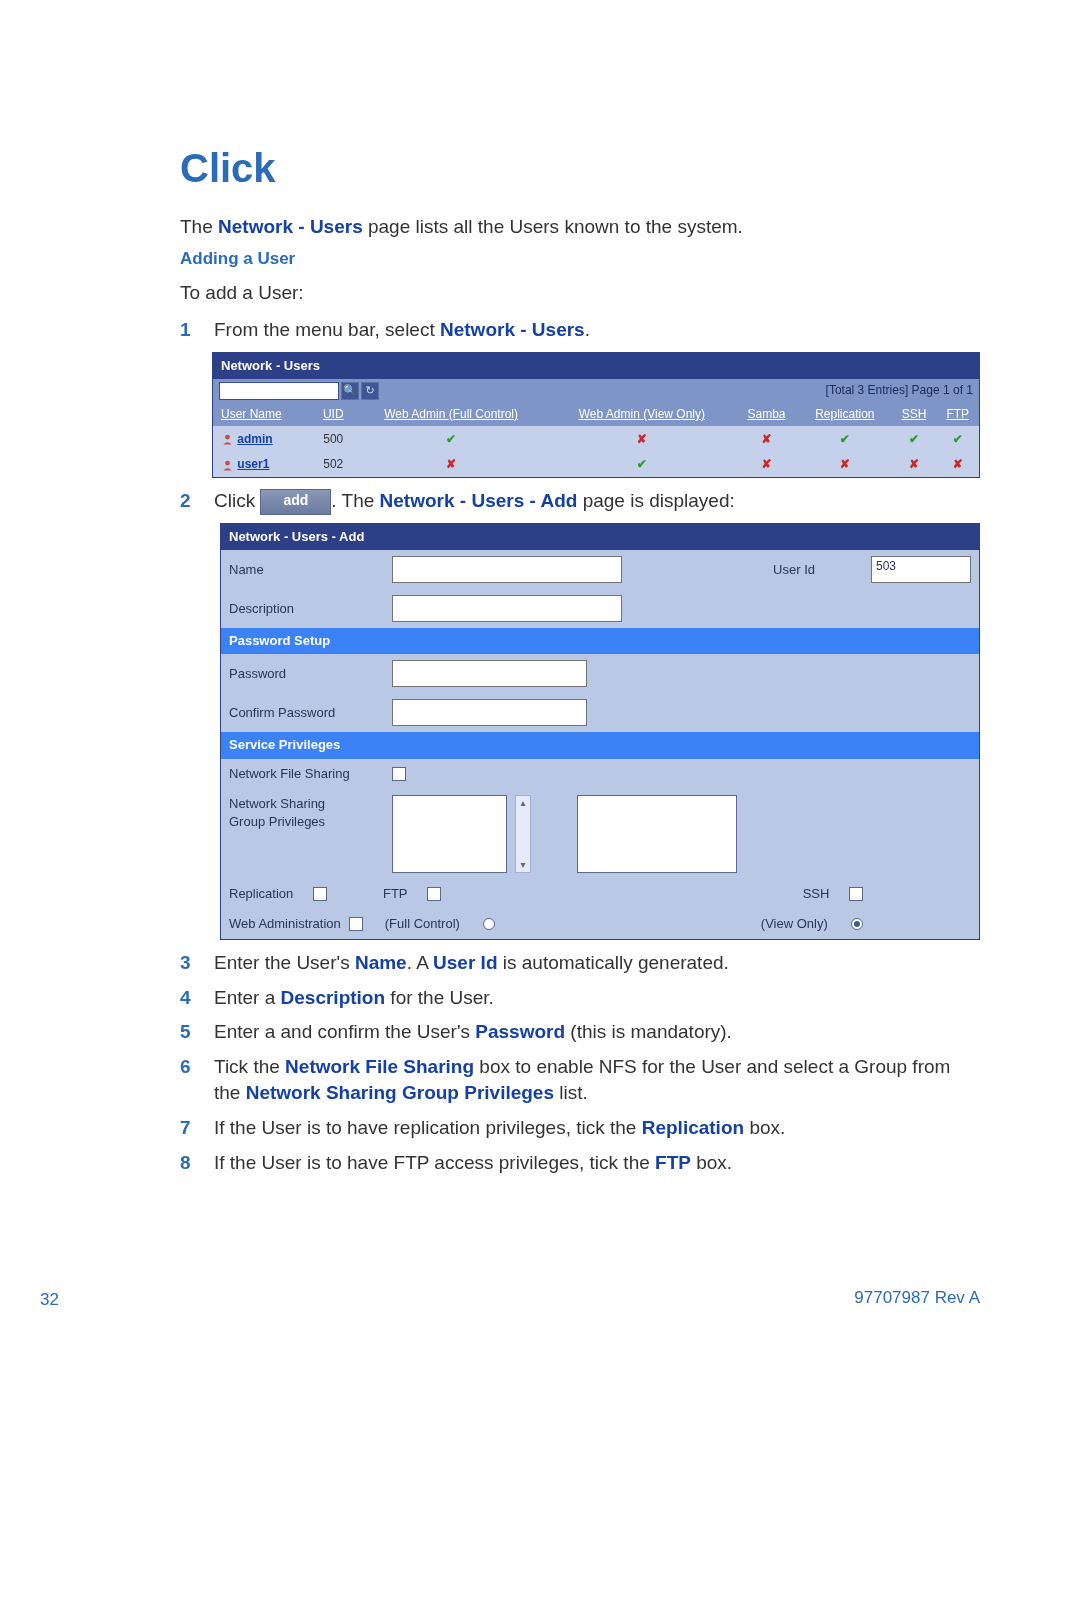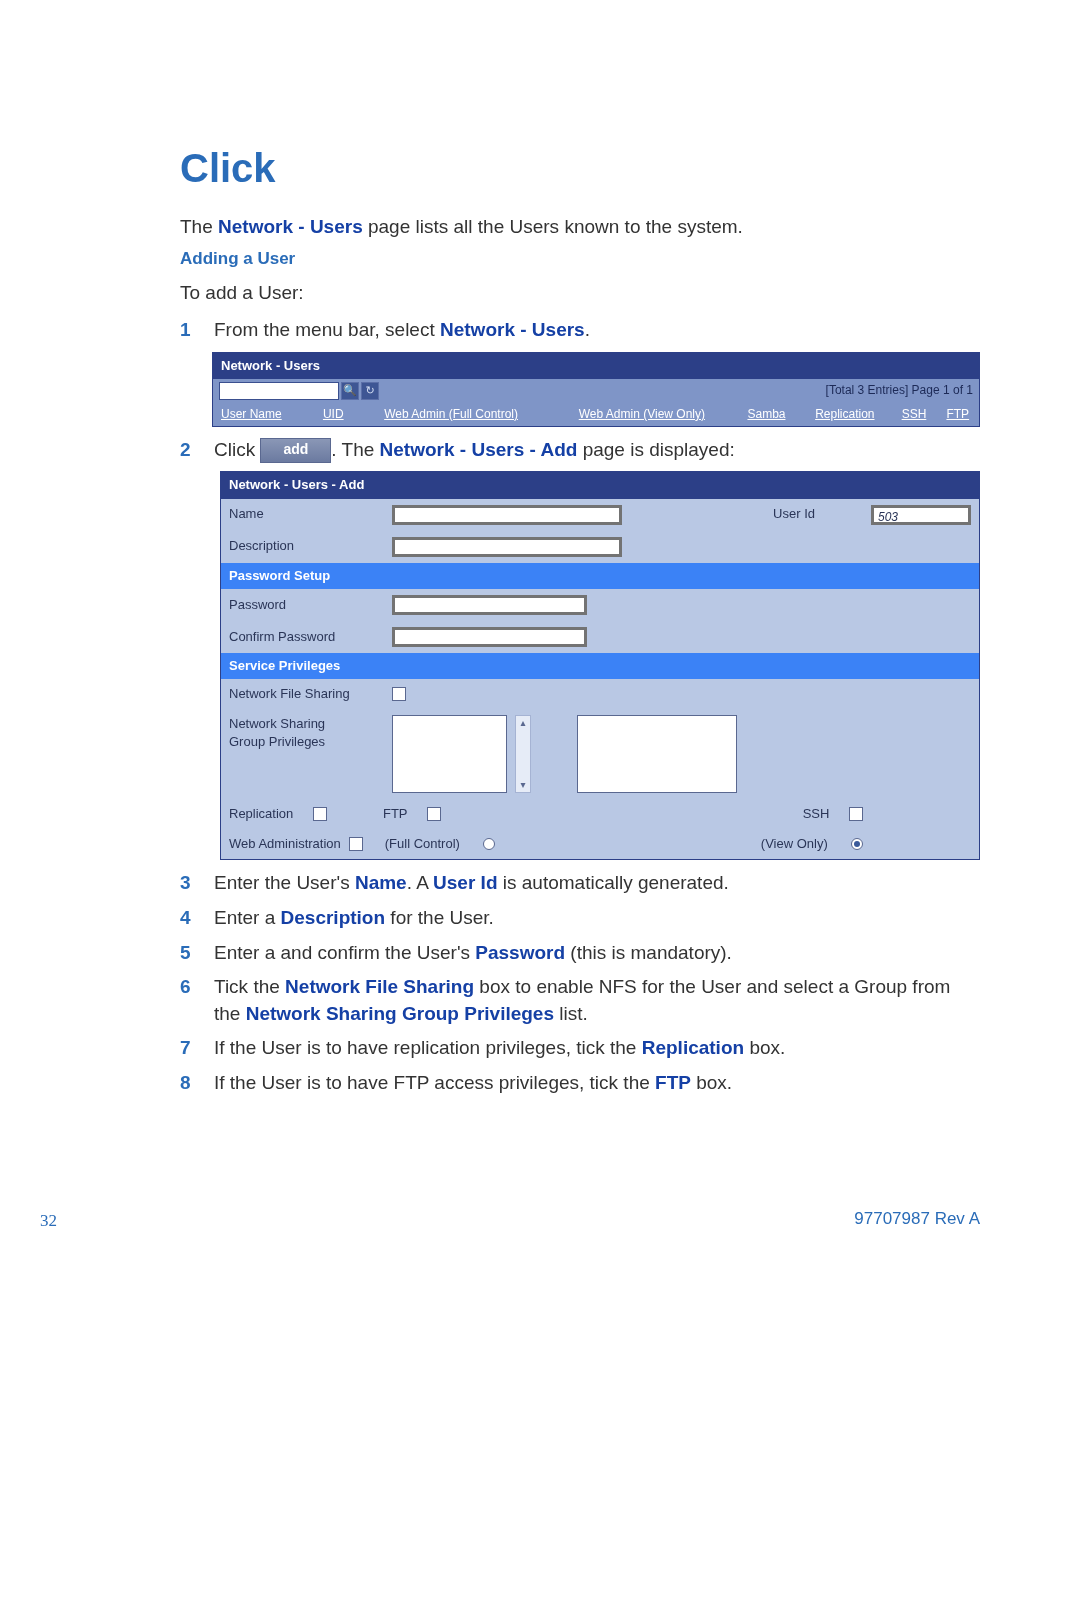--- a/index.html
+++ b/index.html
@@ -140,23 +140,22 @@
   }
   .scr2 .frow {
     display: flex;
     align-items: center;
     padding: 6px 8px;
     color: #2a3557;
     gap: 8px;
   }
   .scr2 .tinput {
     background: #fff;
-    border: 3px solid #737373;
-    height: 20px;
-    font-style: italic;
+    border: 1px solid #737373;
+    height: 27px;
   }
   .scr2 .lbl { width: 155px; }
   .scr2 .txtbox-lg { width: 230px; }
   .scr2 .txtbox-md { width: 195px; }
   .scr2 .txtbox-sm { width: 100px; }
   .scr2 .listbox {
     background: #fff;
     border: 1px solid #5a6890;
     width: 115px;
     height: 78px;
@@ -195,21 +194,21 @@
     top: 2px; left: 2px;
     width: 6px; height: 6px;
     background: #3b5a9a;
     border-radius: 50%;
   }
 
   .footer {
     position: relative;
     margin-top: 110px;
   }
-  .footer .pn { color: #2a6cb8; font-size: 17px; font-family: Liberation Serif, serif; }
+  .footer .pn { color: #2a6cb8; font-size: 17px; }
   .footer .rev { color: #2a6cb8; font-size: 17px; float: right; }
 </style>
 </head>
 <body>
 
 <h1>Click</h1>
 
 <div class="intro">
   <span>The </span><span class="blue-bold">Network - Users</span><span> page lists all the Users known to the system.</span>
 </div>
@@ -241,20 +240,46 @@
         <tr>
       <th>User Name</th>
       <th>UID</th>
       <th>Web Admin (Full Control)</th>
       <th>Web Admin (View Only)</th>
       <th>Samba</th>
       <th>Replication</th>
       <th>SSH</th>
       <th>FTP</th>
     </tr>
+    <tr class="r0">
+      <td class="uname-cell"><svg class="uicon" viewBox="0 0 16 16" width="13" height="13">
+              <circle cx="8" cy="5" r="3" fill="#c94b4b"></circle>
+              <path d="M3 14 Q8 9 13 14 Z" fill="#c94b4b"></path>
+            </svg> <span class="uname-link">admin</span></td>
+      <td>500</td>
+      <td class="chk">✔</td>
+      <td class="crs">✘</td>
+      <td class="crs">✘</td>
+      <td class="chk">✔</td>
+      <td class="chk">✔</td>
+      <td class="chk">✔</td>
+    </tr>
+    <tr class="r0">
+      <td class="uname-cell"><svg class="uicon" viewBox="0 0 16 16" width="13" height="13">
+              <circle cx="8" cy="5" r="3" fill="#c94b4b"></circle>
+              <path d="M3 14 Q8 9 13 14 Z" fill="#c94b4b"></path>
+            </svg> <span class="uname-link">user1</span></td>
+      <td>502</td>
+      <td class="crs">✘</td>
+      <td class="chk">✔</td>
+      <td class="crs">✘</td>
+      <td class="crs">✘</td>
+      <td class="crs">✘</td>
+      <td class="crs">✘</td>
+    </tr>
   </tbody>
     </table>
 </div>
 
 <ol class="steps">
   <li>
     <span class="num">2</span>
     <span class="txt">
       <span>Click </span><span class="btn-add">add</span><span>. The </span><span class="blue-bold">Network - Users - Add</span><span> page is displayed:</span>
     </span>

